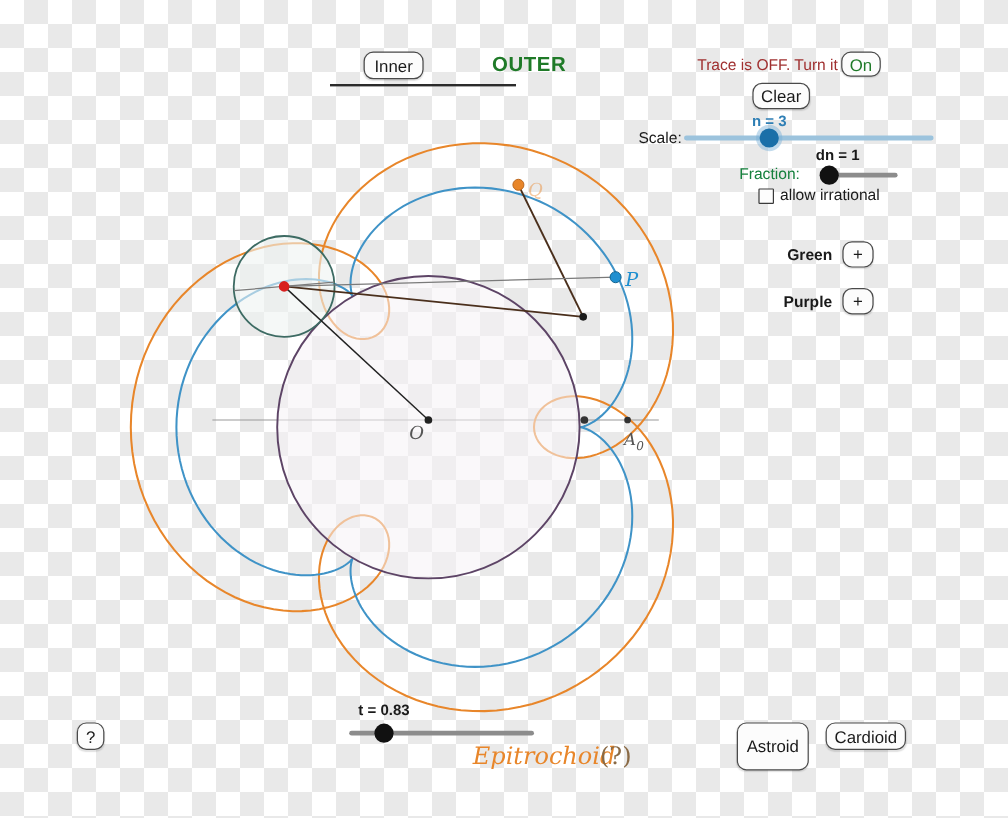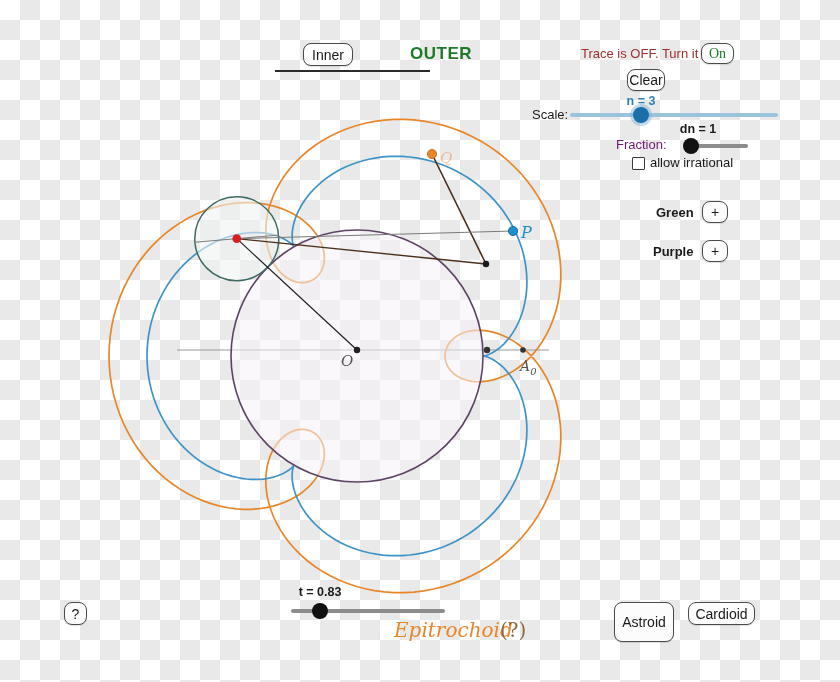--- a/index.html
+++ b/index.html
@@ -23,21 +23,21 @@
     background:#fcfcfc;
     border:1.4px solid #4a4a4a;
     border-radius:8px;
     color:#1a1a1a;
     font-size:14px;
     box-sizing:border-box;
     cursor:pointer;
     white-space:nowrap;
     box-shadow:0 1px 1px rgba(0,0,0,.12);
   }
-  .ggb-btn.green{color:#1f7a28;border-color:#4a4a4a;font-family:Liberation Serif, serif;}
+  .ggb-btn.green{color:#1f7a28;border-color:#4a4a4a;}
 
   .lbl{position:absolute;white-space:nowrap;}
 
   
   .slider{position:absolute;height:14px;}
   .slider .track{
     position:absolute;left:0;top:5px;height:4px;width:100%;border-radius:2px;
   }
   .slider .knob{
     position:absolute;top:-1px;width:16px;height:16px;border-radius:50%;
@@ -107,39 +107,39 @@
   <div class="divider-line" style="left:275px;top:70px;width:155px;"></div>
 
   <div class="lbl" style="left:581px;top:46px;font-size:13px;color:#a03030;">
     <span>Trace is OFF.  Turn it</span>
   </div>
 
   <div class="ggb-btn green" style="left:701px;top:43px;width:33px;height:21px;">
     <span>On</span>
   </div>
 
-  <div class="ggb-btn" style="left:627px;top:69px;width:38px;height:22px;">
+  <div class="ggb-btn" style="left:627px;top:69px;width:48px;height:22px;">
     <span>Clear</span>
   </div>
 
   <div class="lbl" style="left:532px;top:107px;font-size:13px;color:#1a1a1a;">
     <span>Scale:</span>
   </div>
   <div class="slider-val" style="left:641px;top:94px;color:#2f7fb5;">
     <span>n = 3</span>
   </div>
   <div class="slider blue" style="left:570px;top:108px;width:208px;">
     <div class="track"></div>
     <div class="knob" id="scale-knob" style="left: 34%;"></div>
   </div>
 
   <div class="slider-val" style="left:698px;top:122px;color:#1a1a1a;">
     <span>dn = 1</span>
   </div>
-  <div class="lbl" style="left:616px;top:137px;font-size:13px;color:#701a75;">
+  <div class="lbl" style="left:616px;top:137px;font-size:13px;color:#15803d;">
     <span>Fraction:</span>
   </div>
   <div class="slider gray" style="left:686px;top:139px;width:62px;">
     <div class="track"></div>
     <div class="knob" id="fraction-knob" style="left: 8%;"></div>
   </div>
 
   <div class="cbox" id="irrational-cbox" style="left:632px;top:157px;"></div>
   <div class="lbl" style="left:650px;top:155px;font-size:13px;color:#1a1a1a;">
     <span>allow irrational</span>

